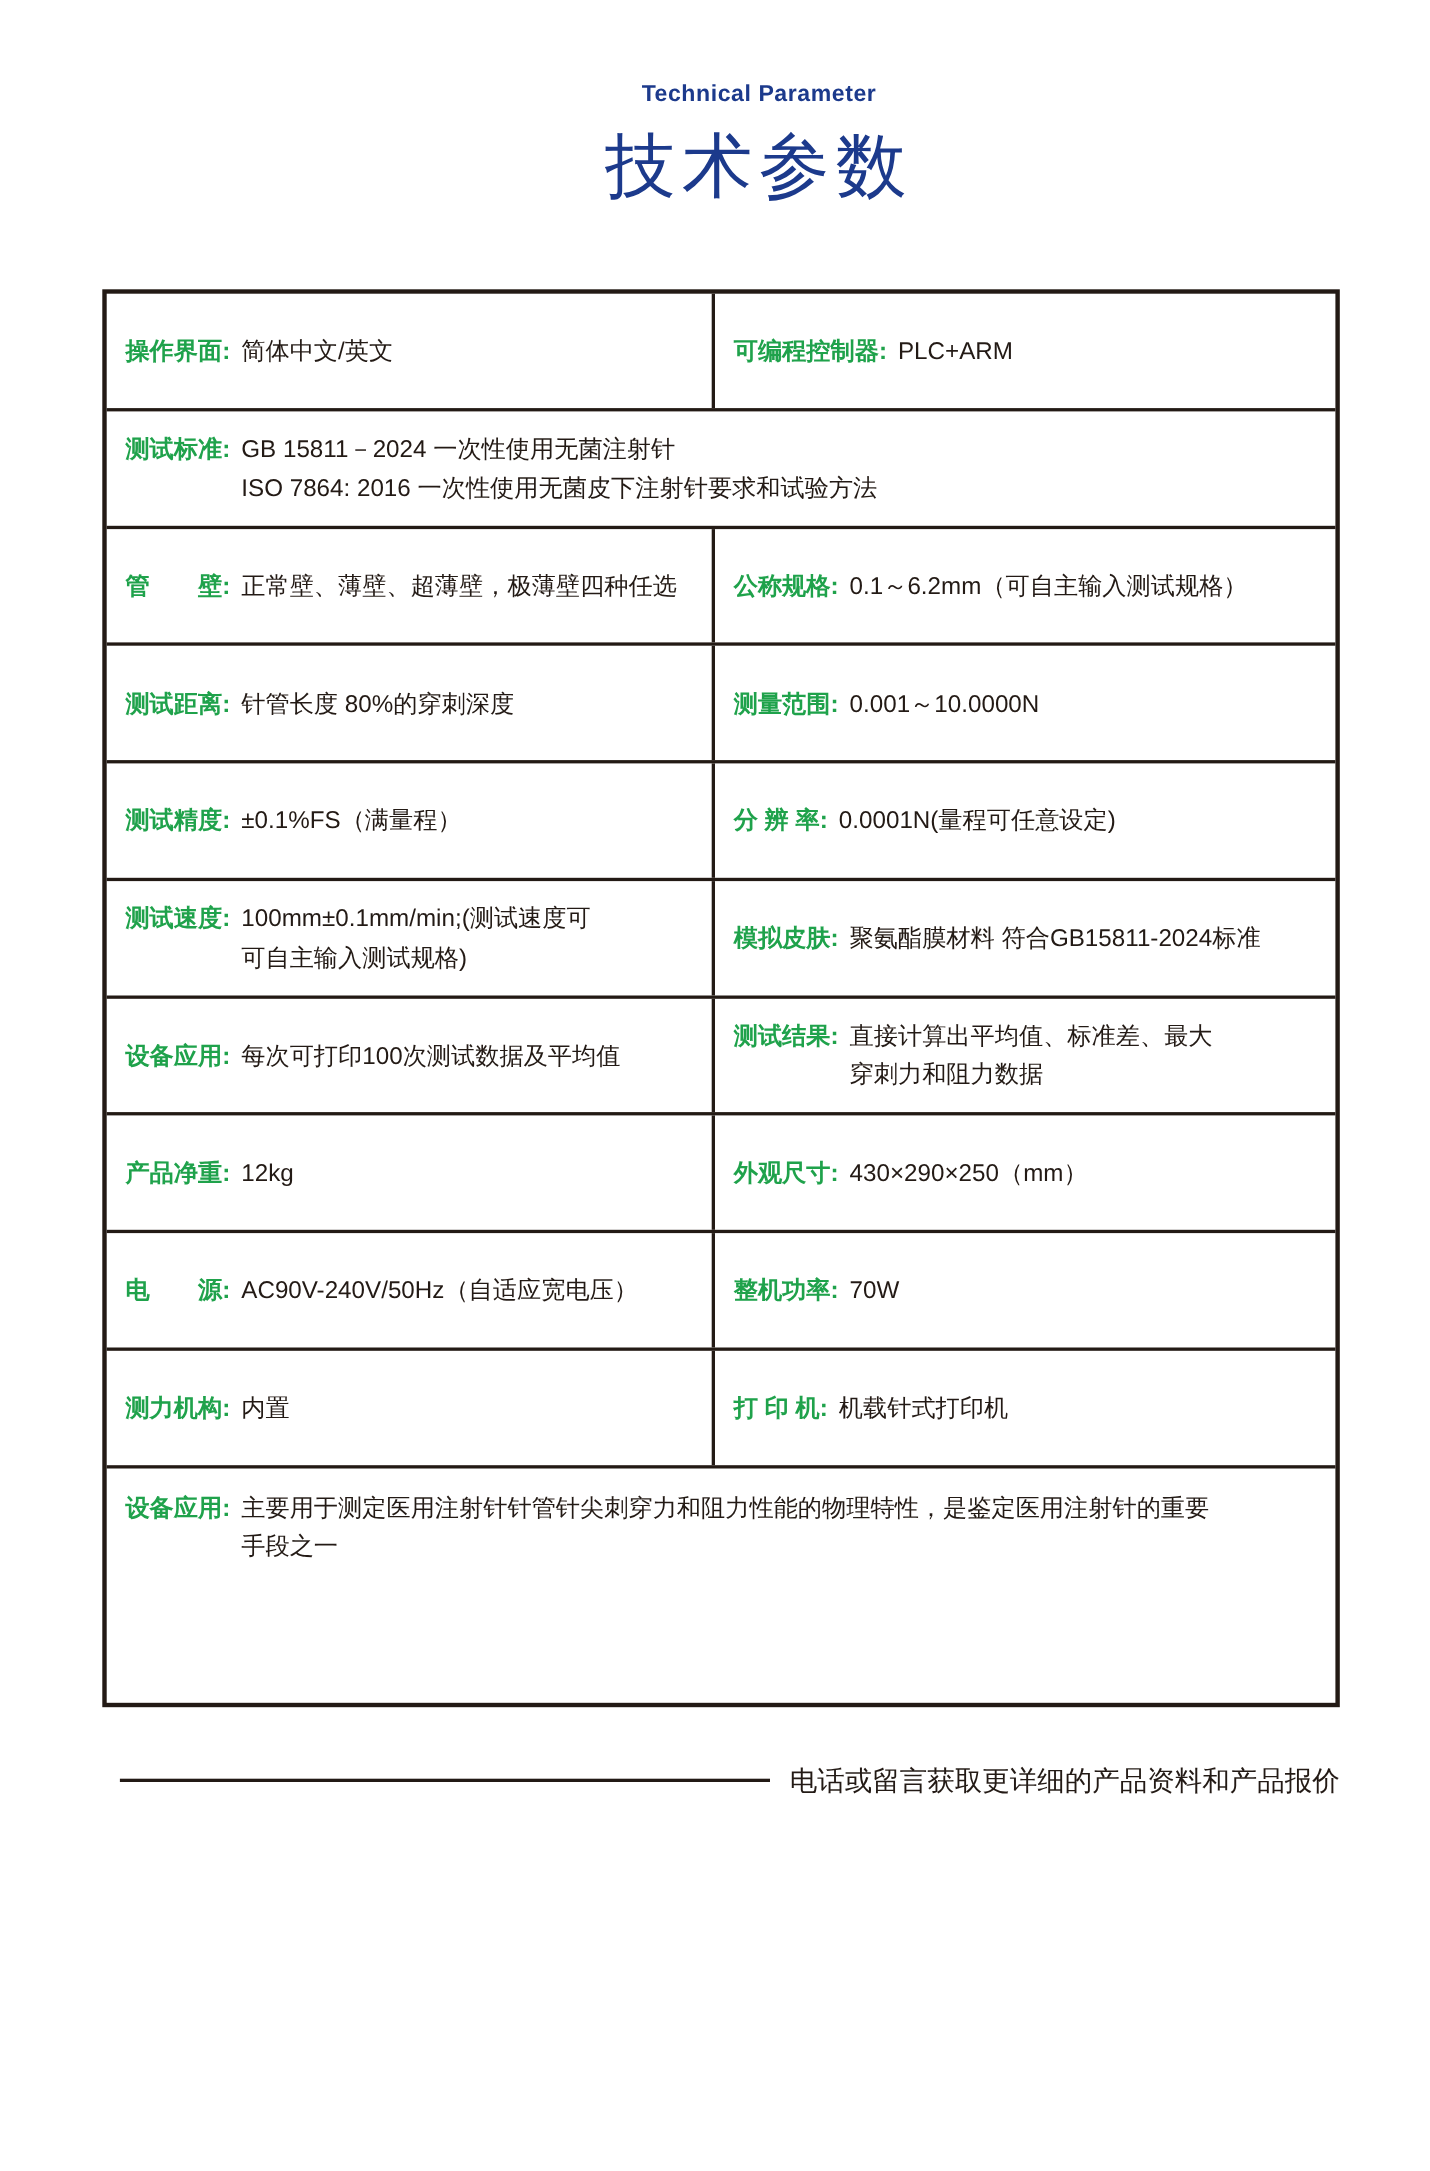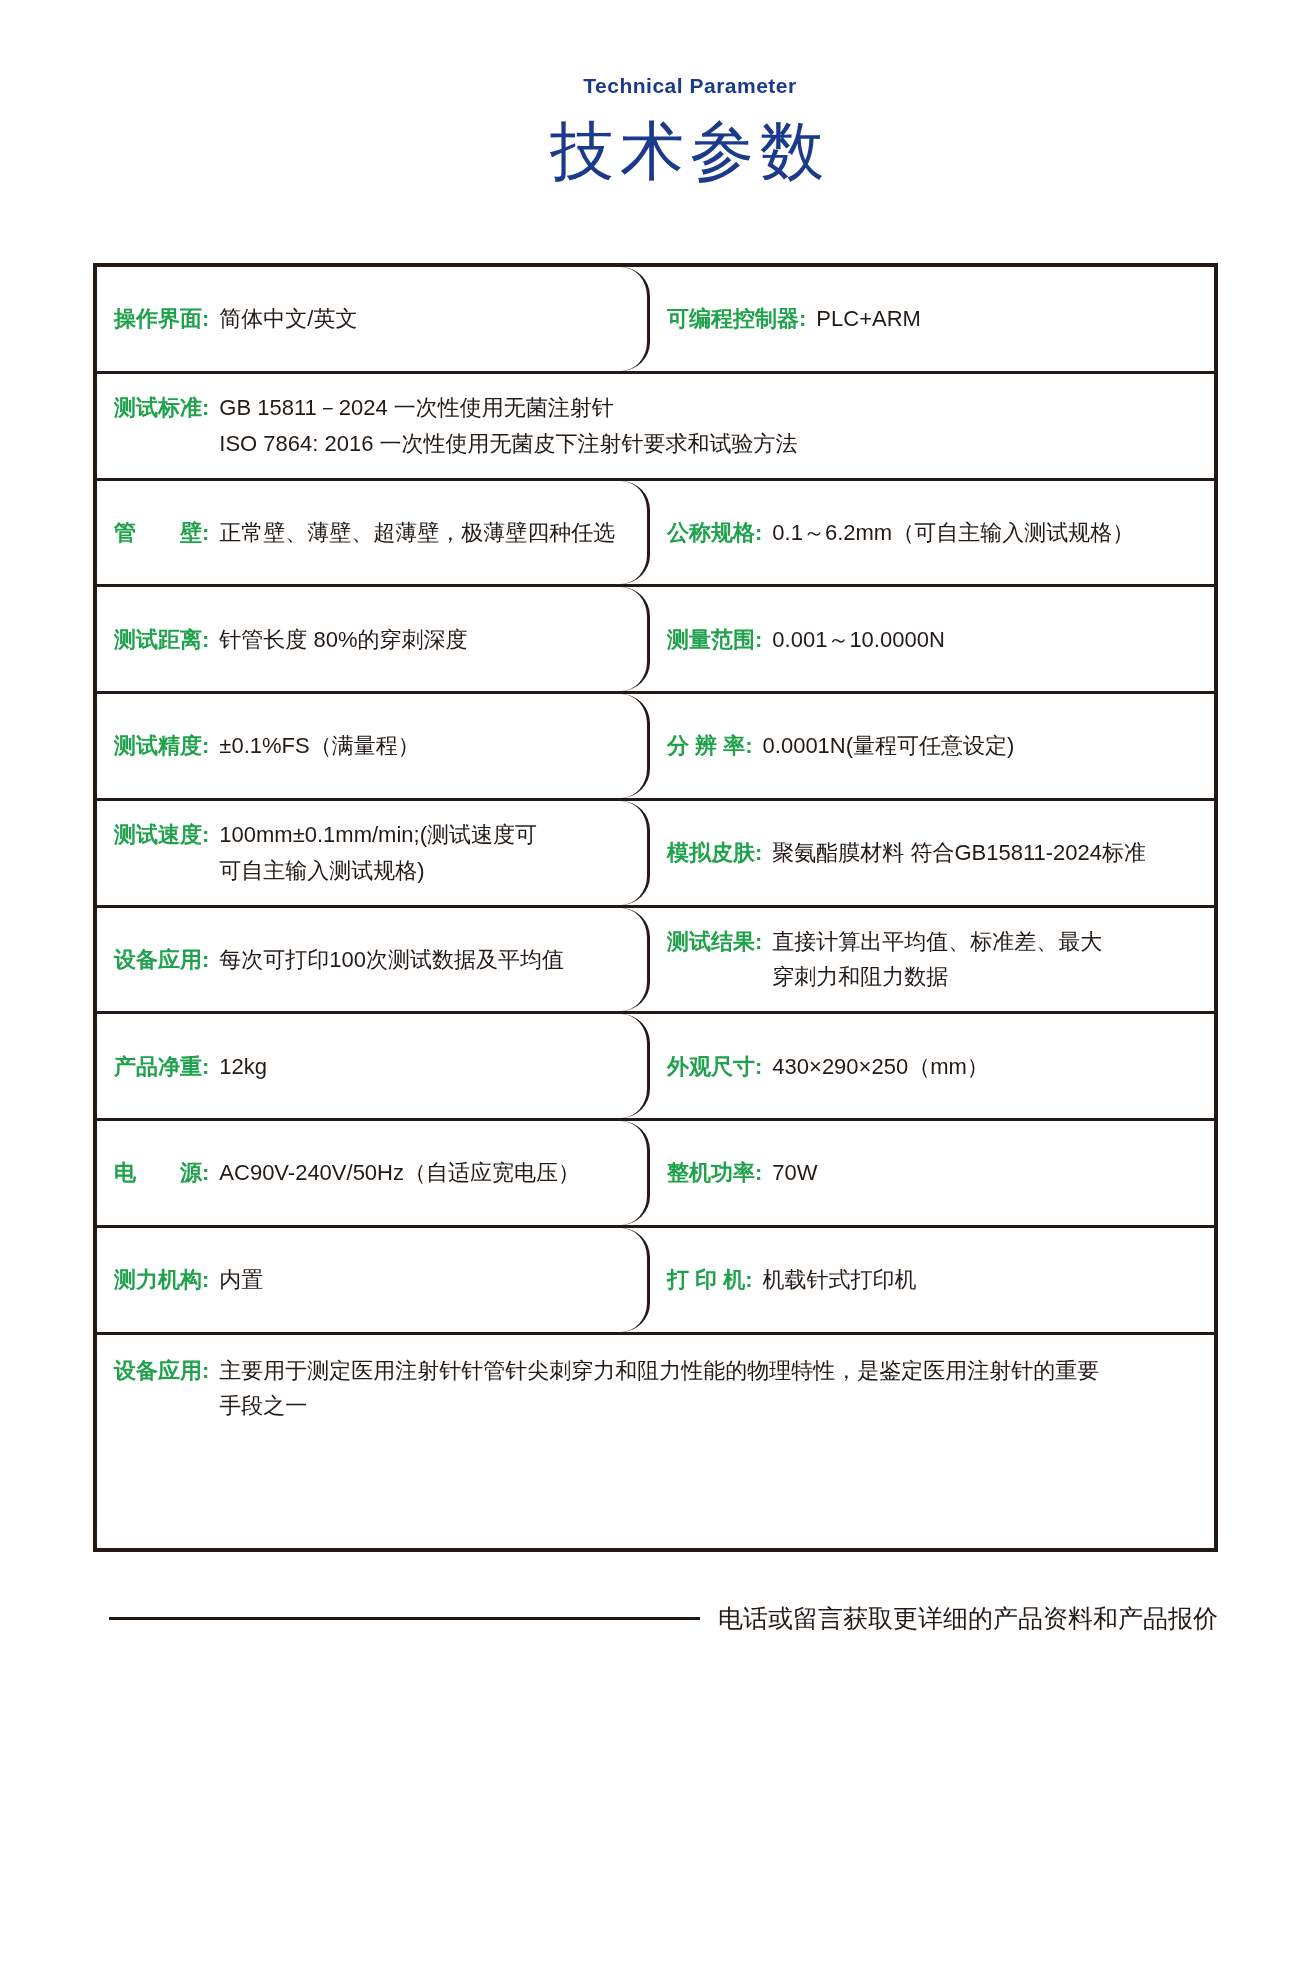--- a/index.html
+++ b/index.html
@@ -37,21 +37,21 @@
     grid-template-columns:553px 1fr;
   }
   .row:last-child{border-bottom:none;}
   .row.full{grid-template-columns:1fr;}
   .cell{
     box-sizing:border-box;
     display:flex;align-items:center;
     padding:6px 6px 6px 17px;
     overflow:hidden;
   }
-  .cell.left{border-right:3px solid #231a15;border-radius:29px;}
+  .cell.left{border-right:3px solid #231a15;}
   .pair{display:flex;align-items:flex-start;}
   .label{
     color:#1fa24b;font-weight:bold;font-size:22px;line-height:1.6;
     white-space:pre;margin-right:10px;flex-shrink:0;
   }
   .value{
     color:#231a15;font-size:22px;line-height:1.6;
     white-space:pre-line;
   }
   

